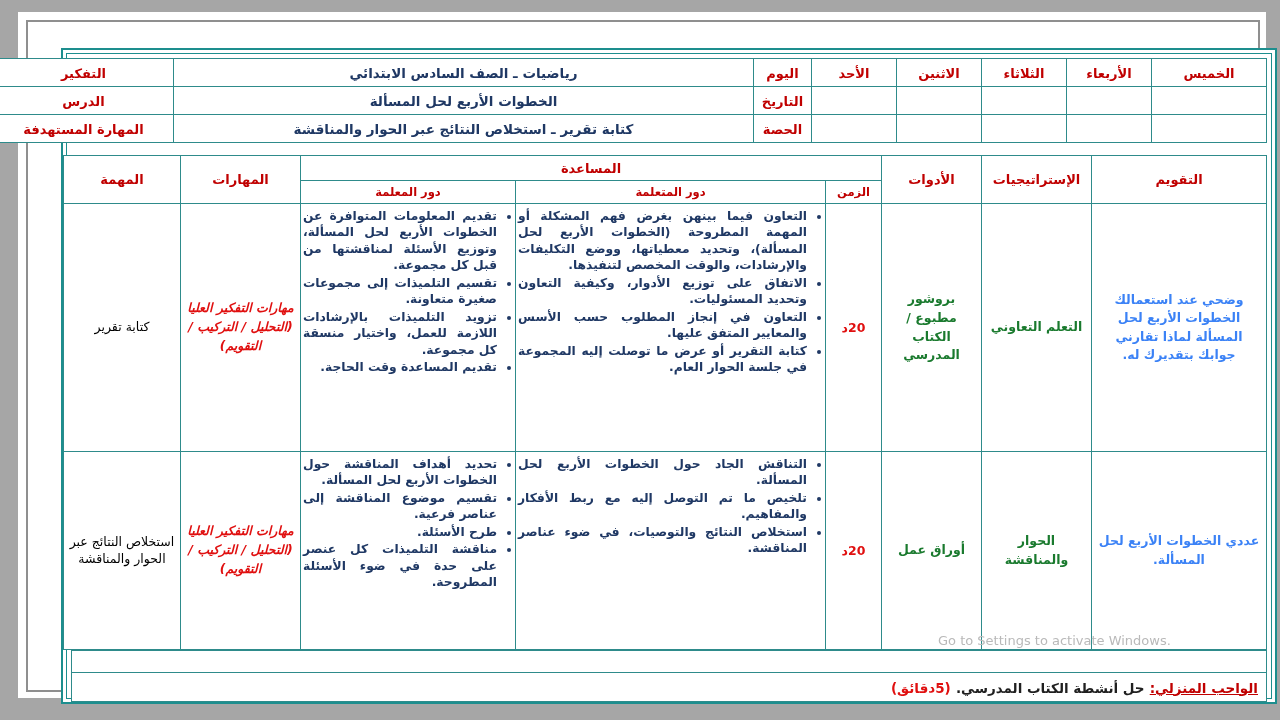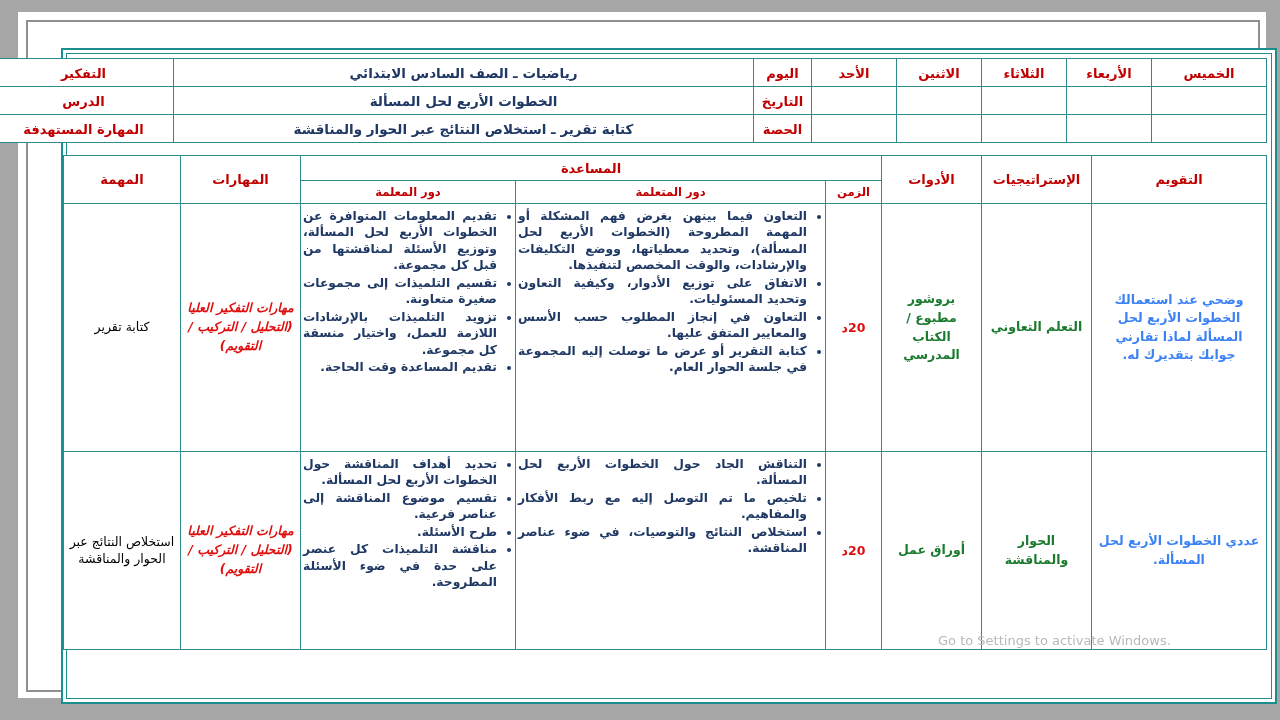--- a/index.html
+++ b/index.html
@@ -423,20 +423,34 @@
               <td class="cell-skill">
                 <span>مهارات التفكير العليا (التحليل / التركيب / التقويم)</span>
               </td>
               <td class="cell-task">
                 <span>استخلاص النتائج عبر الحوار والمناقشة</span>
               </td>
             </tr>
           </tbody>
         </table>
 
+        <table id="table-footer">
+          <tbody>
+            <tr>
+              <td>&nbsp;</td>
+            </tr>
+            <tr id="homework-row">
+              <td>
+                <span class="hw-label">الواجب المنزلي:</span>
+                <span class="hw-text">حل أنشطة الكتاب المدرسي.</span>
+                <span class="hw-time">(5دقائق)</span>
+              </td>
+            </tr>
+          </tbody>
+        </table>
 
       </div>
     </div>
   </div>
 
   <div id="watermark">
     <div class="wm-sub">Go to Settings to activate Windows.</div>
   </div>
 </div>
 

